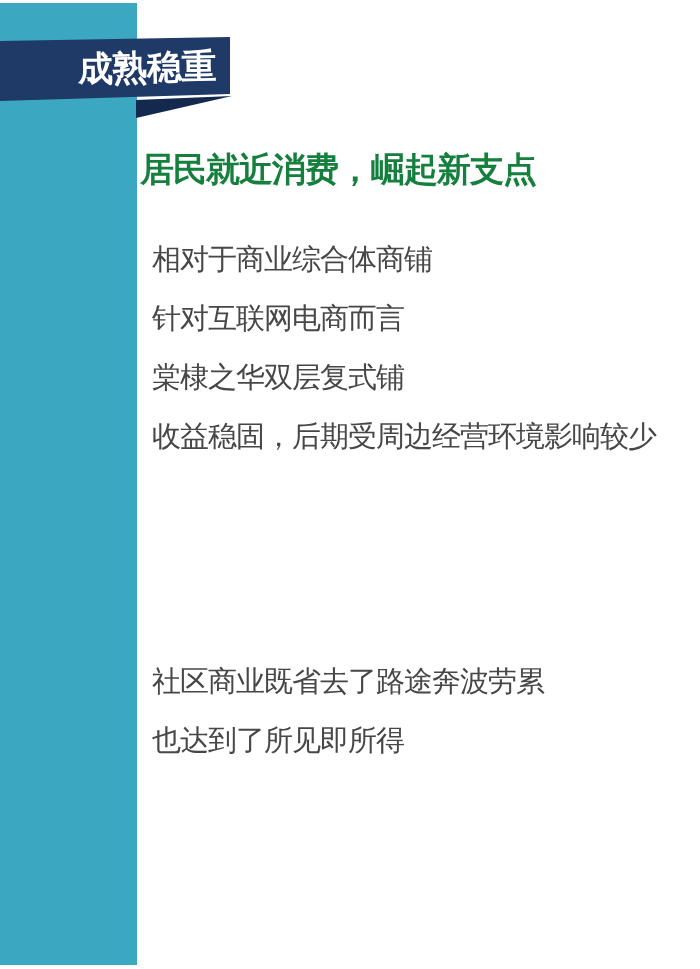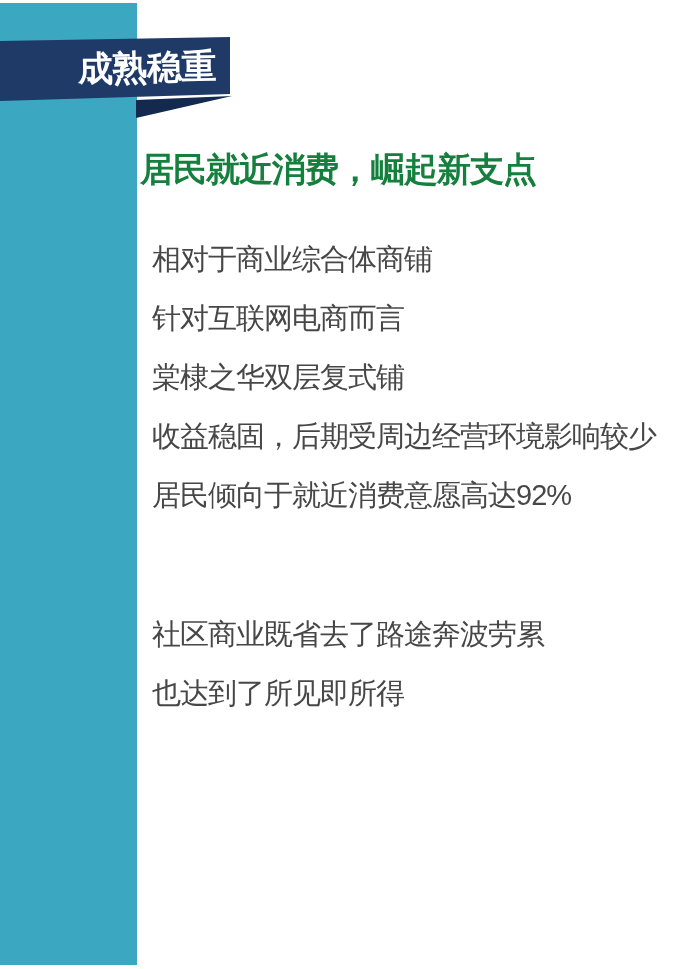--- a/index.html
+++ b/index.html
@@ -56,21 +56,21 @@
     color: #15803d;
     white-space: nowrap;
   }
 
   .paragraph {
     position: absolute;
     left: 152px;
     width: 540px;
   }
   .paragraph-1 { top: 230px; }
-  .paragraph-2 { top: 605px; }
+  .paragraph-2 { top: 652px; }
 
   .text-line {
     height: 59px;
     line-height: 59px;
     font-size: 29px;
     letter-spacing: -1px;
     color: #474747;
     white-space: nowrap;
   }
 </style>
@@ -88,21 +88,20 @@
 
   <div class="badge-label">成熟稳重</div>
 
   <h1 class="page-title">居民就近消费，崛起新支点</h1>
 
   <div class="paragraph paragraph-1">
     <div class="text-line">相对于商业综合体商铺</div>
     <div class="text-line">针对互联网电商而言</div>
     <div class="text-line">棠棣之华双层复式铺</div>
     <div class="text-line">收益稳固，后期受周边经营环境影响较少</div>
-    <div class="text-line">居民倾向于就近消费意愿高达92%</div>
   </div>
 
   <div class="paragraph paragraph-2">
     <div class="text-line">社区商业既省去了路途奔波劳累</div>
     <div class="text-line">也达到了所见即所得</div>
   </div>
 
 </div>
 
 </body></html>

